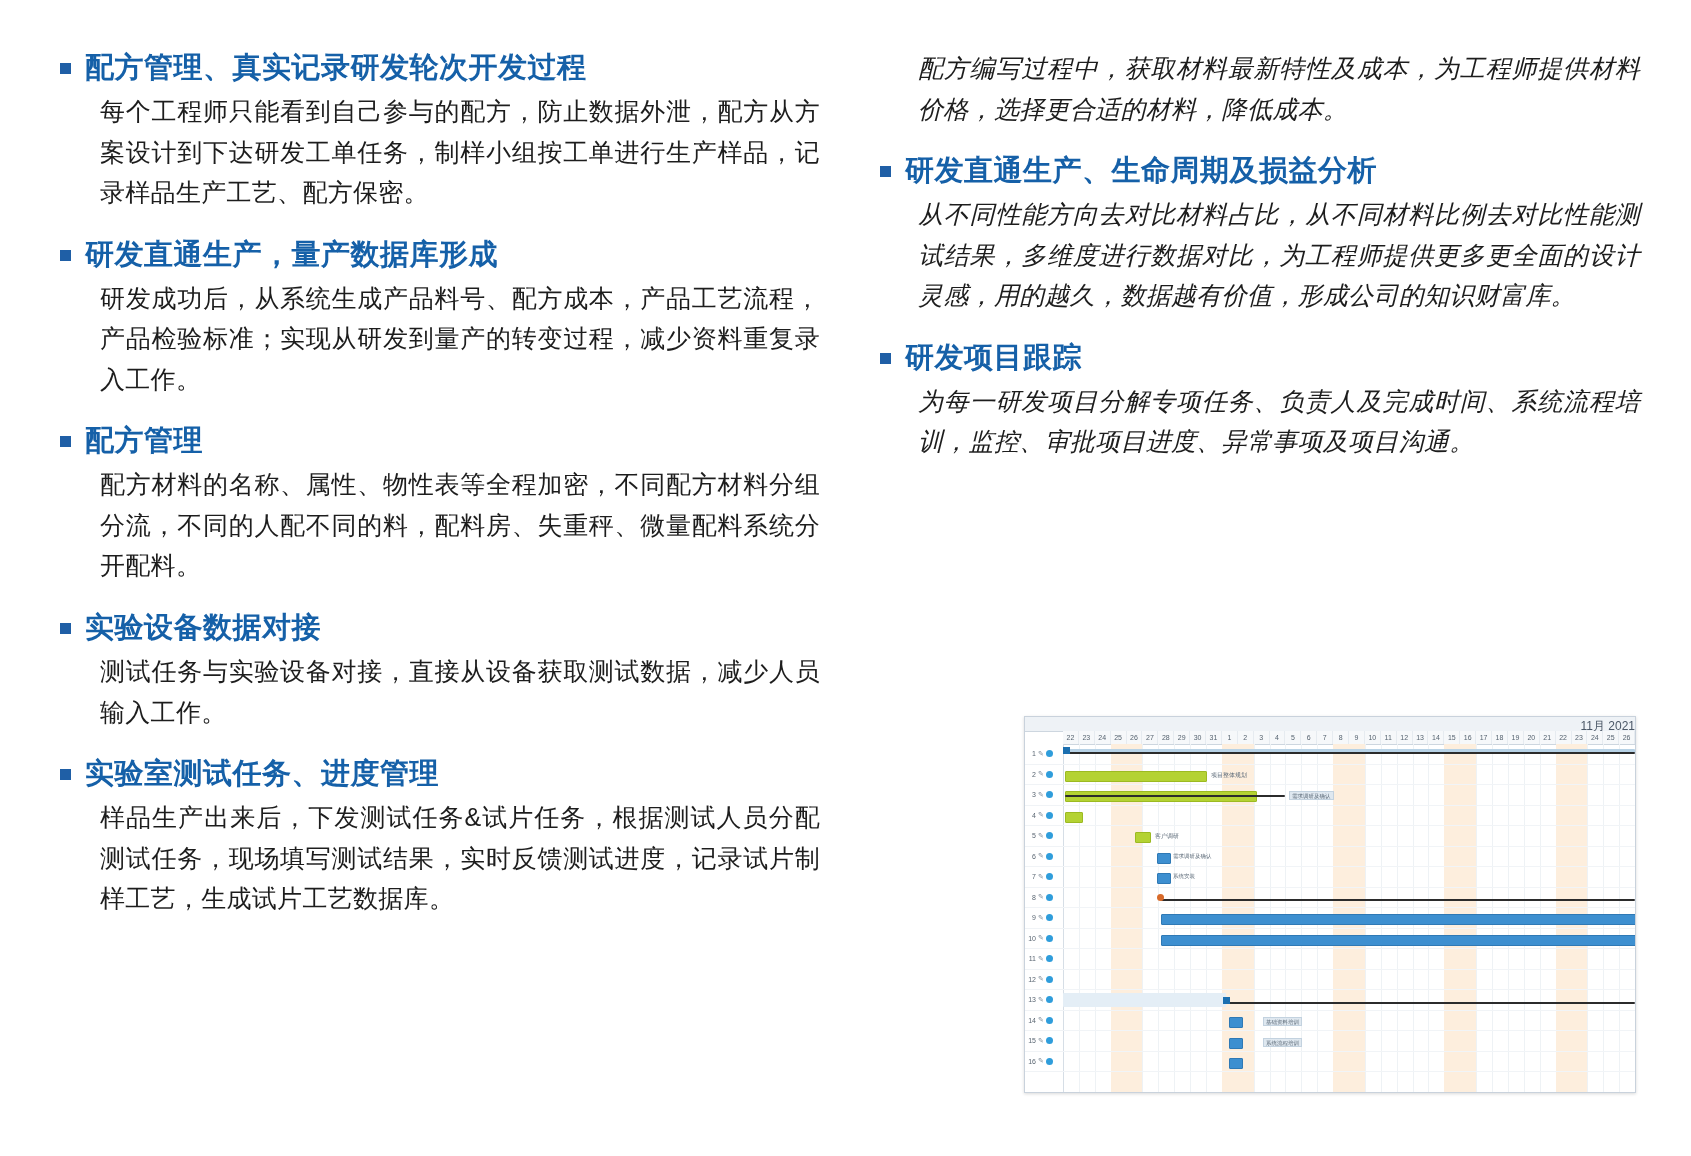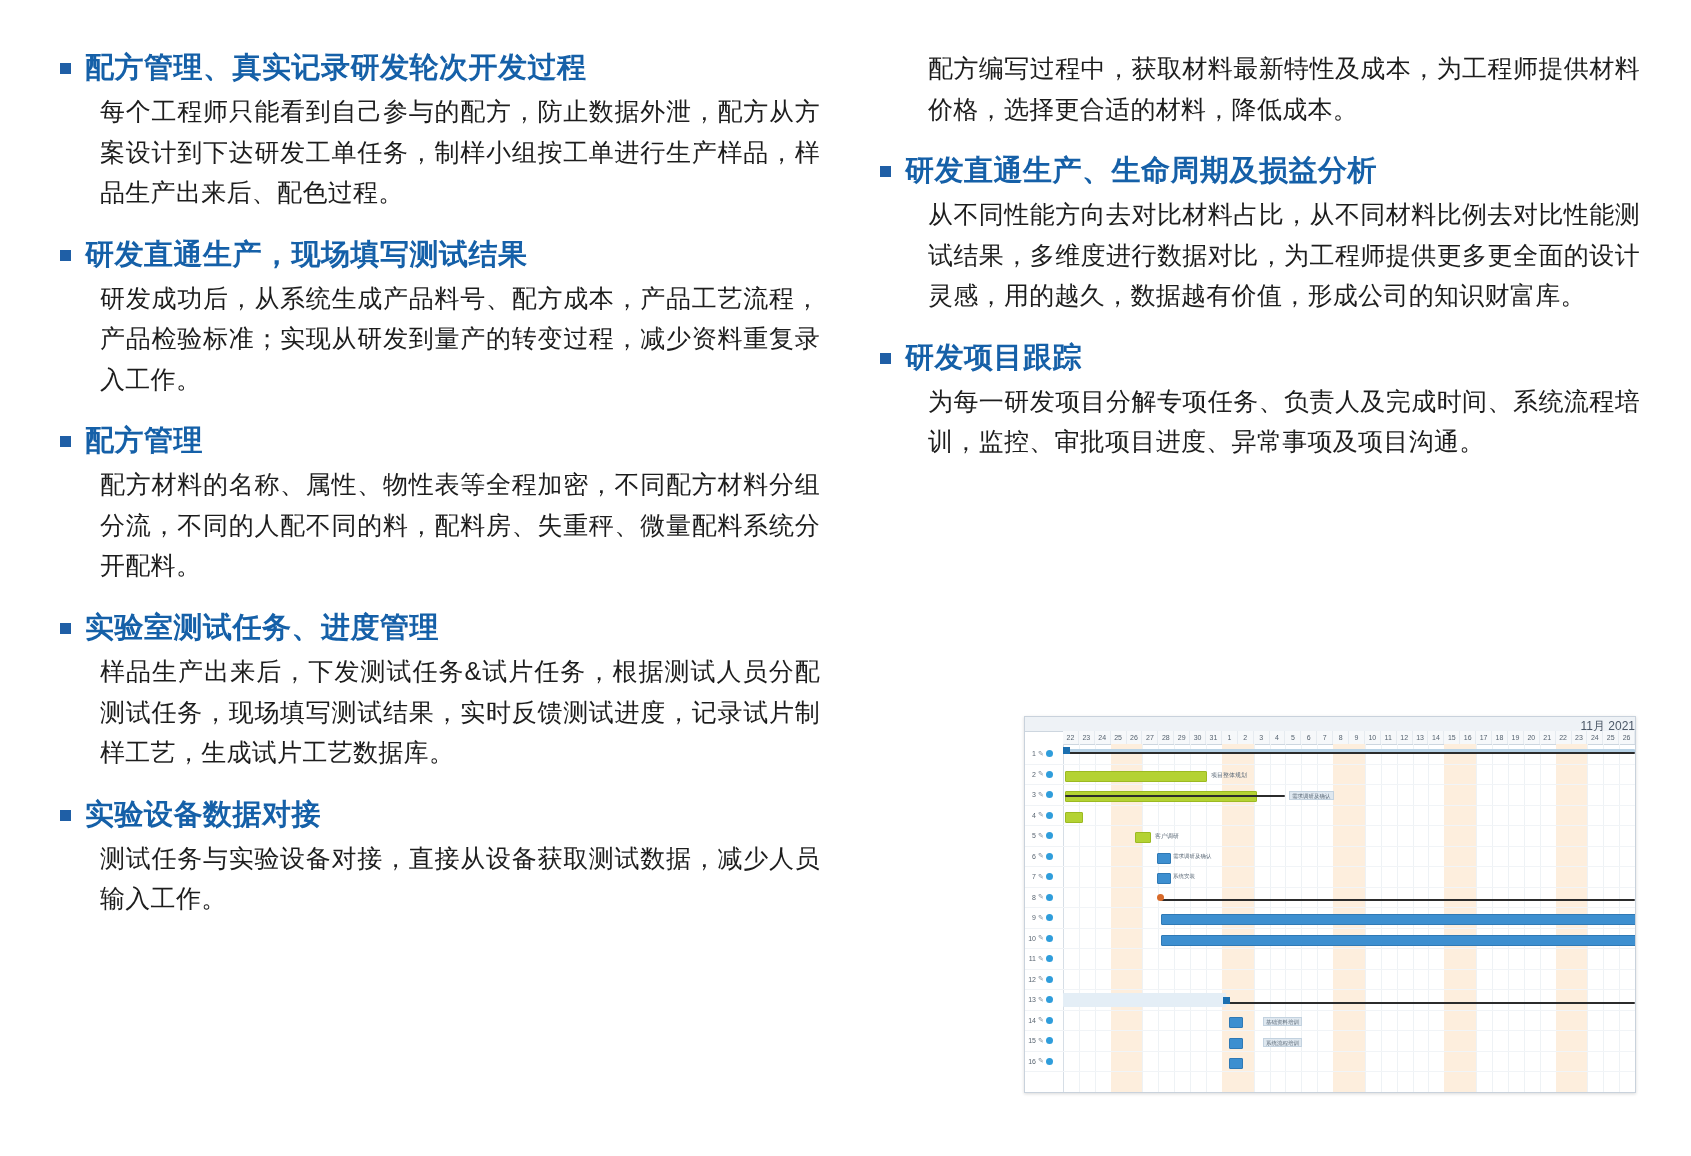--- a/index.html
+++ b/index.html
@@ -50,21 +50,21 @@
     letter-spacing: 0.5px;
   }
   .sec-body {
     margin: 0 0 22px 40px;
     color: #1d1d1d;
     font-size: 25px;
     line-height: 1.62;
     text-align: justify;
     letter-spacing: 0.3px;
   }
-  .col-right .sec-body { margin-left: 48px; }
+  .col-right .sec-body { margin-left: 38px; font-style: italic; }
 
   
   .gantt {
     position: absolute;
     left: 1024px;
     top: 716px;
     width: 610px;
     height: 375px;
     background: #ffffff;
     border: 1px solid #c9d2dc;
@@ -184,53 +184,53 @@
 
 <div class="page">
 
   <div class="col col-left">
 
     <div class="section">
       <div class="sec-head">
         <span class="bullet"></span>
         <div class="sec-title">配方管理、真实记录研发轮次开发过程</div>
       </div>
-      <p class="sec-body">每个工程师只能看到自己参与的配方，防止数据外泄，配方从方案设计到下达研发工单任务，制样小组按工单进行生产样品，样品生产出来后、配色过程。</p>
-    </div>
-
-    <div class="section">
-      <div class="sec-head">
-        <span class="bullet"></span>
-        <div class="sec-title">研发直通生产，现场填写测试结果</div>
+      <p class="sec-body">每个工程师只能看到自己参与的配方，防止数据外泄，配方从方案设计到下达研发工单任务，制样小组按工单进行生产样品，记录样品生产工艺、配方保密。</p>
+    </div>
+
+    <div class="section">
+      <div class="sec-head">
+        <span class="bullet"></span>
+        <div class="sec-title">研发直通生产，量产数据库形成</div>
       </div>
       <p class="sec-body">研发成功后，从系统生成产品料号、配方成本，产品工艺流程，产品检验标准；实现从研发到量产的转变过程，减少资料重复录入工作。</p>
     </div>
 
     <div class="section">
       <div class="sec-head">
         <span class="bullet"></span>
         <div class="sec-title">配方管理</div>
       </div>
       <p class="sec-body">配方材料的名称、属性、物性表等全程加密，不同配方材料分组分流，不同的人配不同的料，配料房、失重秤、微量配料系统分开配料。</p>
     </div>
 
     <div class="section">
       <div class="sec-head">
         <span class="bullet"></span>
+        <div class="sec-title">实验设备数据对接</div>
+      </div>
+      <p class="sec-body">测试任务与实验设备对接，直接从设备获取测试数据，减少人员输入工作。</p>
+    </div>
+
+    <div class="section">
+      <div class="sec-head">
+        <span class="bullet"></span>
         <div class="sec-title">实验室测试任务、进度管理</div>
       </div>
       <p class="sec-body">样品生产出来后，下发测试任务&amp;试片任务，根据测试人员分配测试任务，现场填写测试结果，实时反馈测试进度，记录试片制样工艺，生成试片工艺数据库。</p>
-    </div>
-
-    <div class="section">
-      <div class="sec-head">
-        <span class="bullet"></span>
-        <div class="sec-title">实验设备数据对接</div>
-      </div>
-      <p class="sec-body">测试任务与实验设备对接，直接从设备获取测试数据，减少人员输入工作。</p>
     </div>
 
   </div>
 
   <div class="col col-right">
 
     <div class="section">
       <p class="sec-body">配方编写过程中，获取材料最新特性及成本，为工程师提供材料价格，选择更合适的材料，降低成本。</p>
     </div>
 

